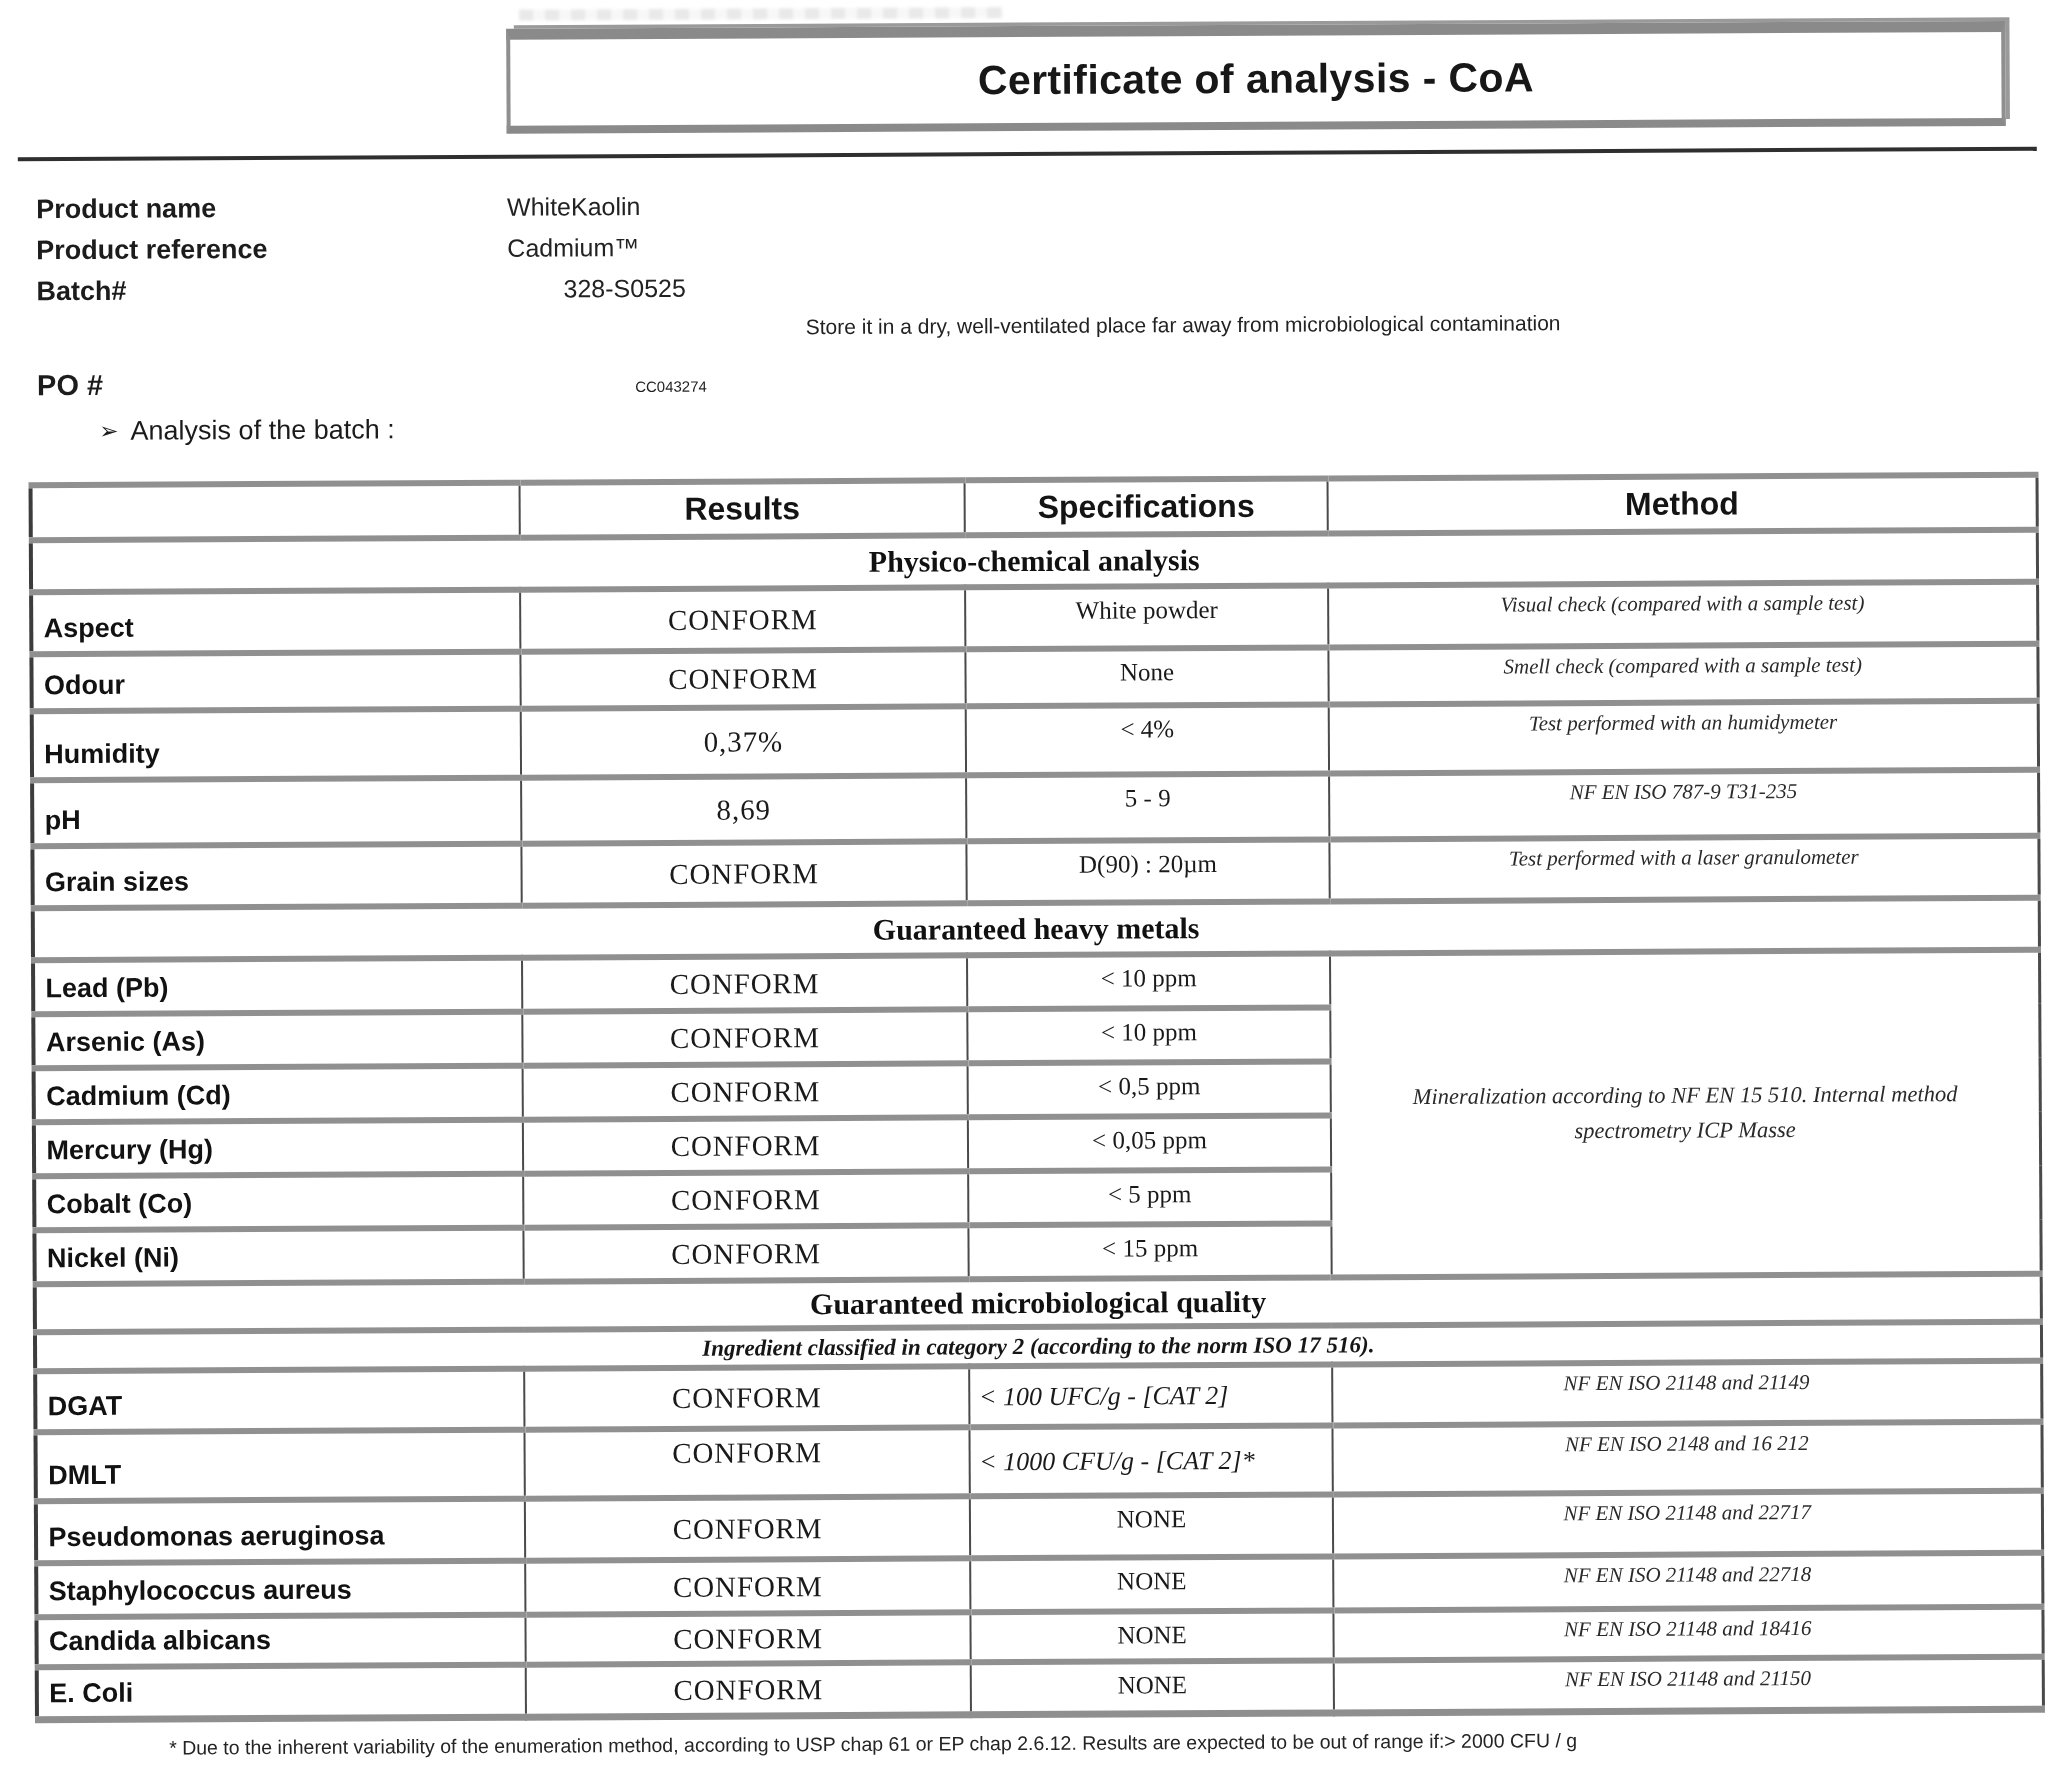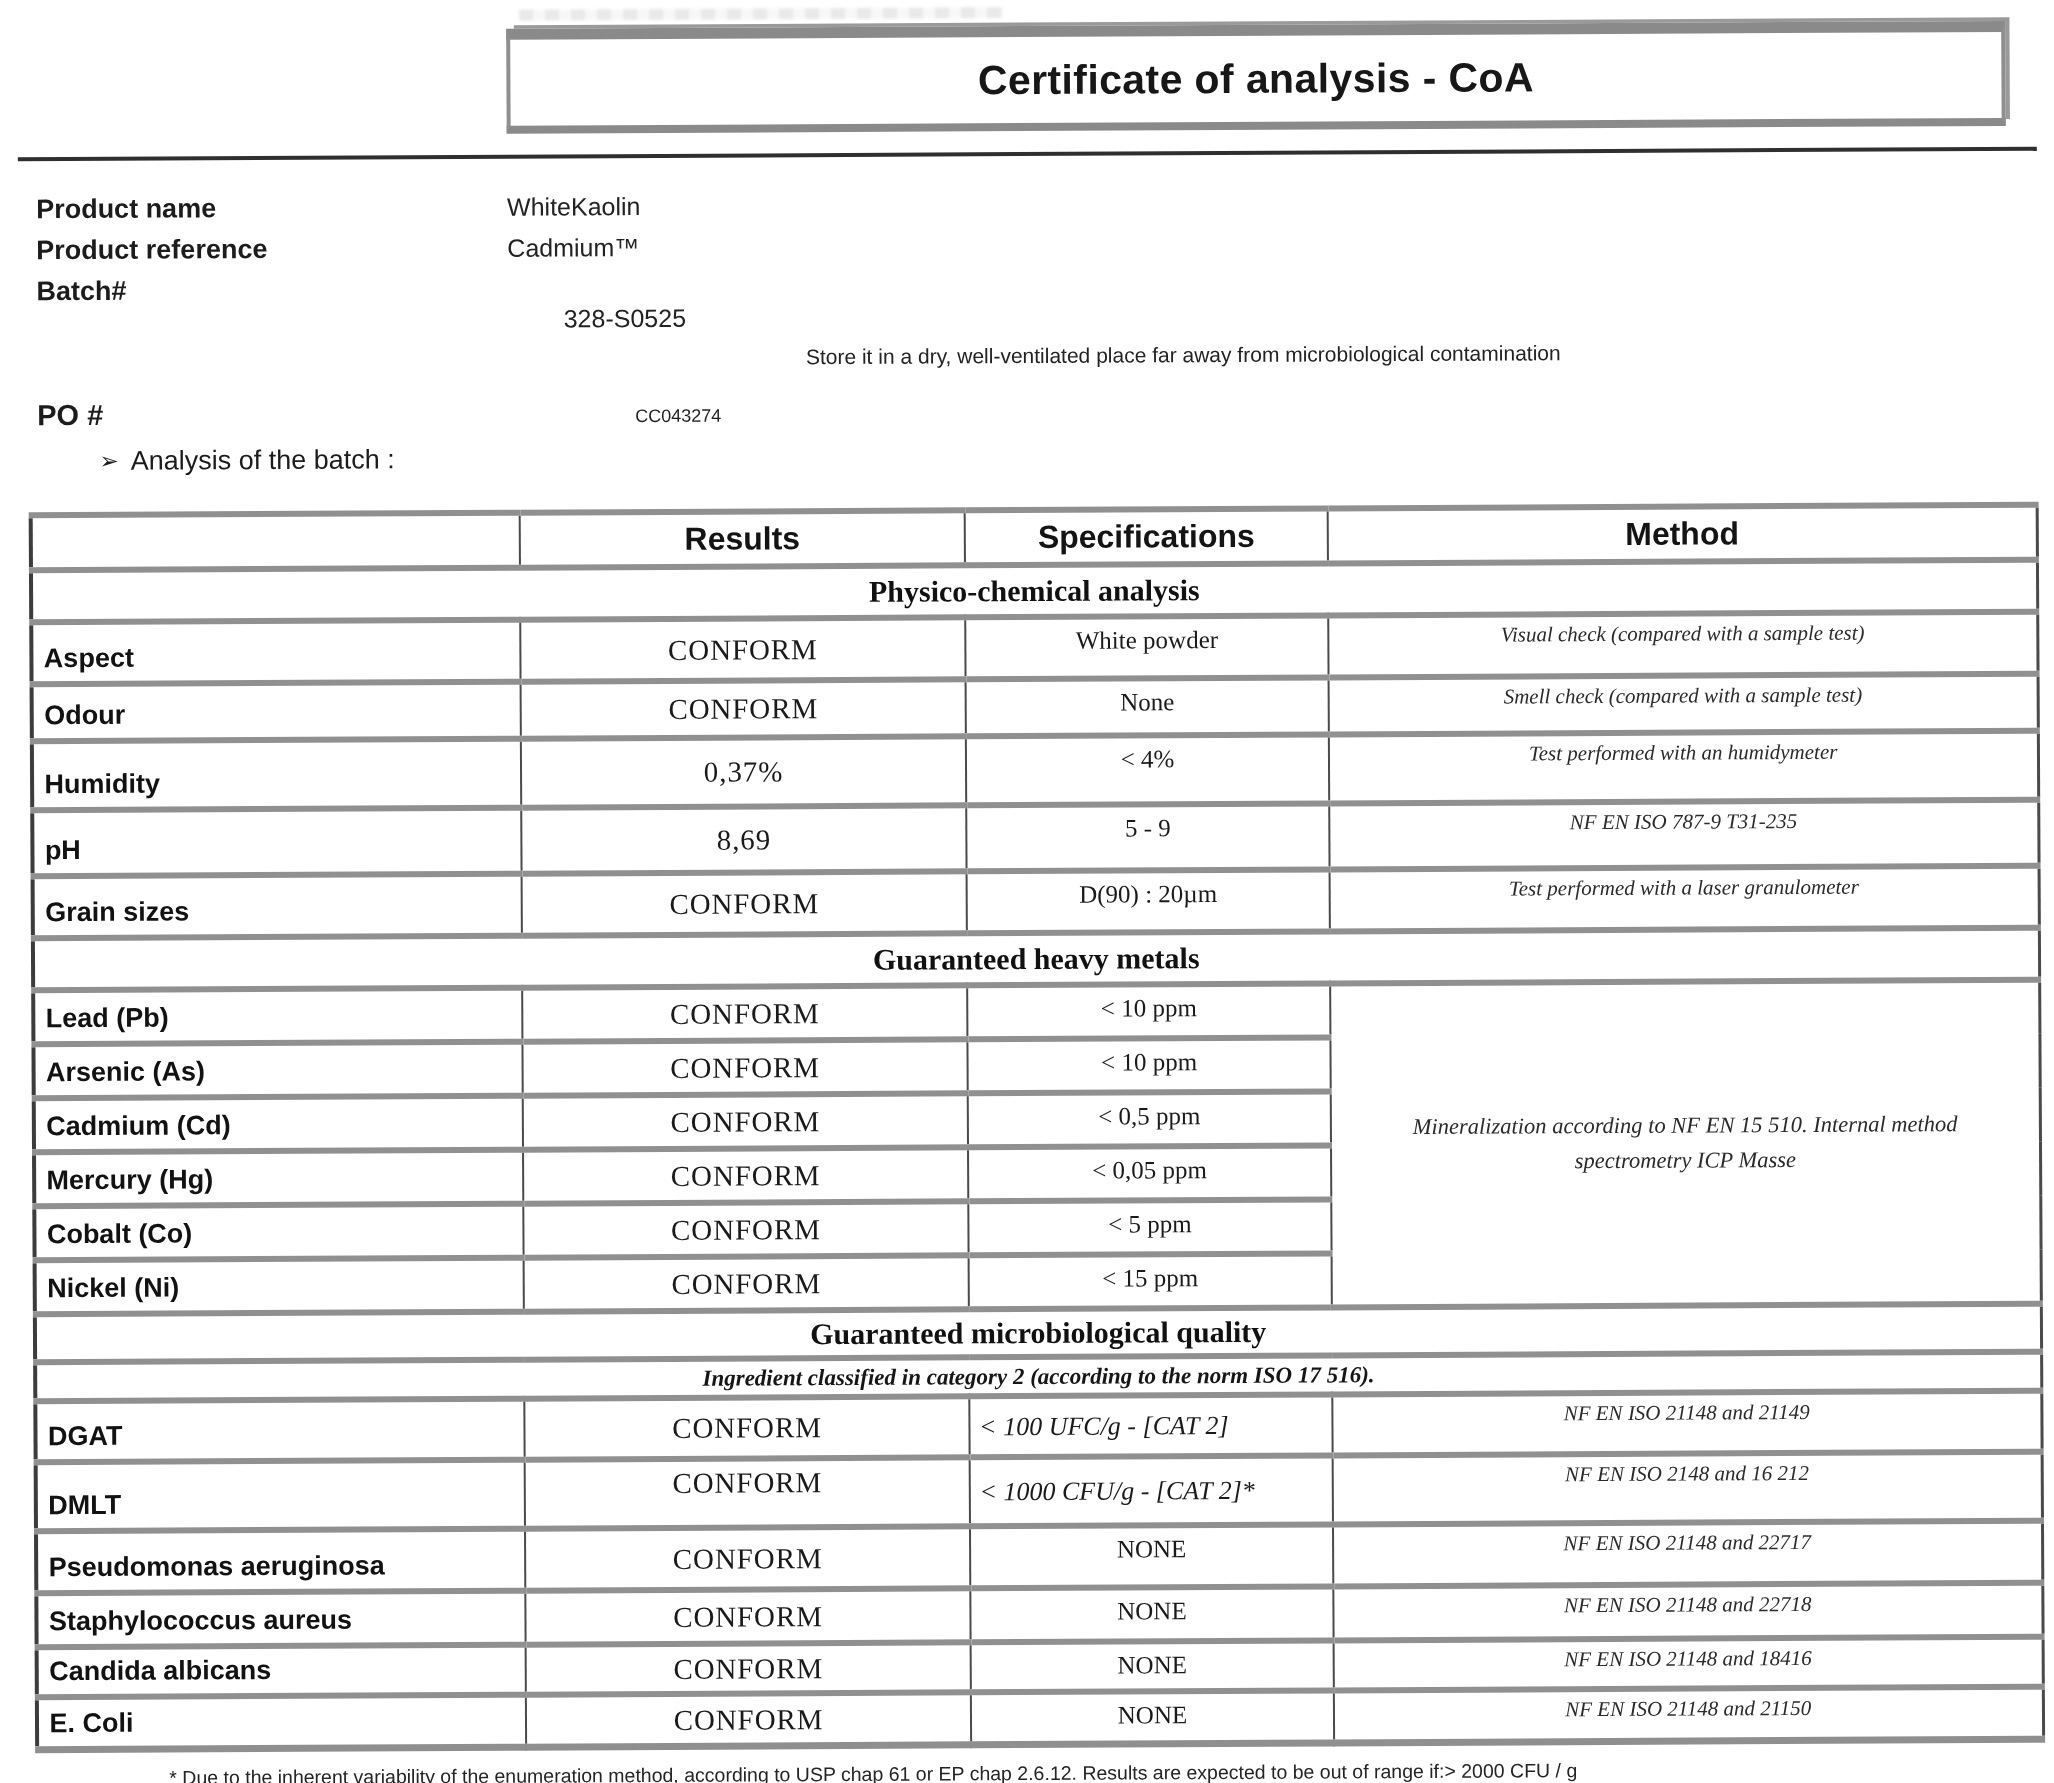--- a/index.html
+++ b/index.html
@@ -23,27 +23,27 @@
   }
   .title-box span{font-size:41px;font-weight:bold;color:#171717;letter-spacing:0.4px;}
 
   .header-rule{margin:21px 19px 0 17.3px;height:4.3px;background:#2f2f2f;}
 
   
   .info{margin:28px 0 0 35px;}
   .info-row{display:flex;line-height:41px;}
   .info-label{width:471px;font-weight:bold;font-size:27px;}
   .info-value{font-size:25px;color:#222;}
-  .info-value.indent{margin-left:56px;margin-top:30px;}
+  .info-value.indent{margin-left:56px;}
 
   .storage-note{margin:7px 0 0 804px;font-size:21px;color:#222;}
 
   .po-row{display:flex;align-items:baseline;margin:26px 0 0 35px;}
   .po-label{font-weight:bold;font-size:29px;}
-  .po-value{margin-left:532px;font-size:18px;color:#1f1f1f;}
+  .po-value{margin-left:532px;font-size:15px;color:#1f1f1f;}
 
   .analysis-heading{margin:14px 0 0 97px;font-size:27px;display:flex;align-items:center;gap:12px;color:#1b1b1b;}
   .analysis-heading .bullet{font-size:23px;}
 
   
   table.coa{
     margin:35px 0 0 26px;border-collapse:collapse;table-layout:fixed;width:2006px;background:#fff;
     border-left:4.3px solid #3c3c3c;border-right:3.5px solid #4a4a4a;border-bottom:7.8px solid #8f8f8f;
   }
   table.coa td,table.coa th{

